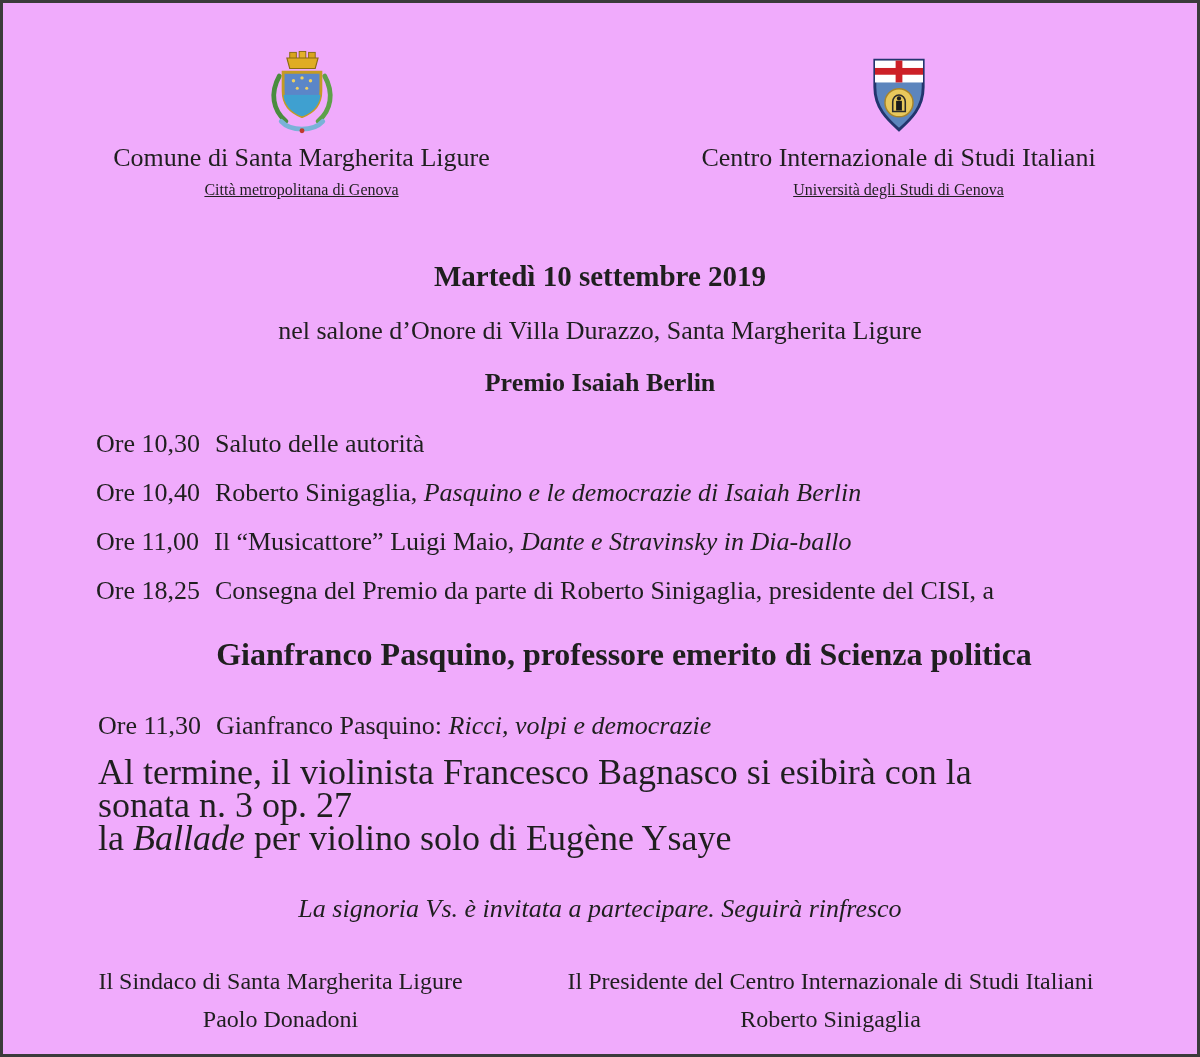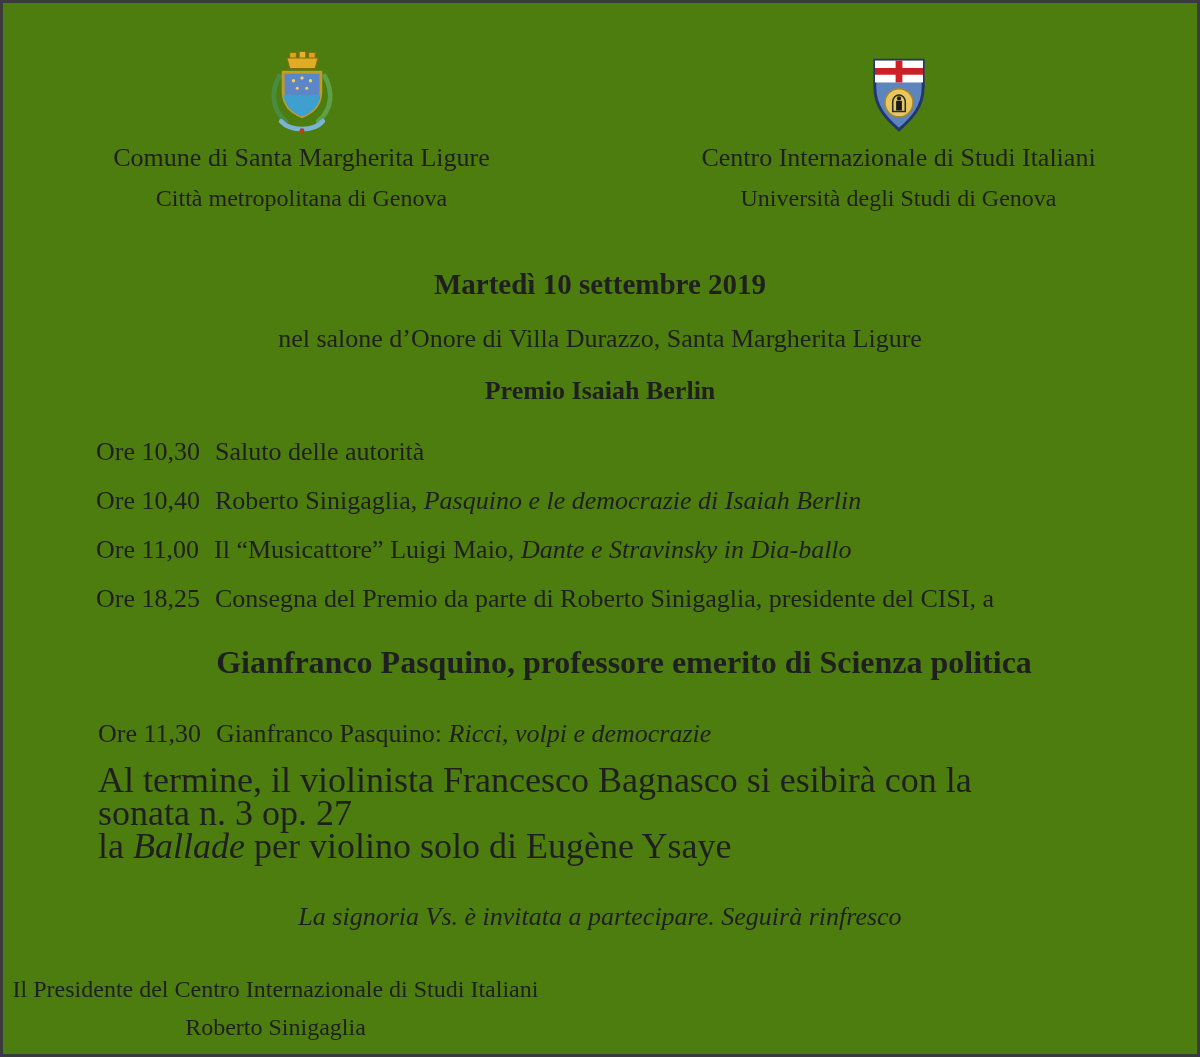--- a/index.html
+++ b/index.html
@@ -2,36 +2,36 @@
 <html><head>
 <meta charset="utf-8">
 <style>
   html,body { margin:0; padding:0; background:#ffffff; }
   .page {
     position: relative;
     width: 1200px;
     height: 1057px;
     box-sizing: border-box;
     border: 3px solid #3b3b3b;
-    background: #4d7c0f;
+    background: #f0abfc;
     font-family: "Liberation Serif", "DejaVu Serif", serif;
     color: #1f1f1f;
     overflow: hidden;
   }
   
   .header { display: flex; padding-top: 44px; }
   .header-col { width: 50%; text-align: center; }
   .crest-box {
     height: 90px;
     display: flex;
     align-items: flex-end;
     justify-content: center;
   }
   .org-name { font-size: 26px; line-height: 30px; margin-top: 6px; }
-  .org-sub  { font-size: 24px; line-height: 26px; margin-top: 12px; }
+  .org-sub  { font-size: 16px; line-height: 26px; margin-top: 4px; text-decoration: underline; }
 
   
   .date-title {
     margin-top: 56px;
     text-align: center;
     font-size: 29px;
     line-height: 34px;
     font-weight: bold;
   }
   .venue {
@@ -181,19 +181,23 @@
   </div>
 
   <div class="finale">
     <div>Al termine, il violinista Francesco Bagnasco si esibirà con la sonata n. 3 op. 27</div>
     <div><span>la </span><span class="seg-italic">Ballade</span><span> per violino solo di Eugène Ysaye</span></div>
   </div>
 
   <div class="invitation">La signoria Vs. è invitata a partecipare. Seguirà rinfresco</div>
 
   <div class="signatures">
+    <div class="sig-col sig-left">
+      <div class="sig-role">Il Sindaco di Santa Margherita Ligure</div>
+      <div class="sig-name">Paolo Donadoni</div>
+    </div>
     <div class="sig-col sig-right">
       <div class="sig-role">Il Presidente del Centro Internazionale di Studi Italiani</div>
       <div class="sig-name">Roberto Sinigaglia</div>
     </div>
   </div>
 
 </div>
 
 </body></html>

